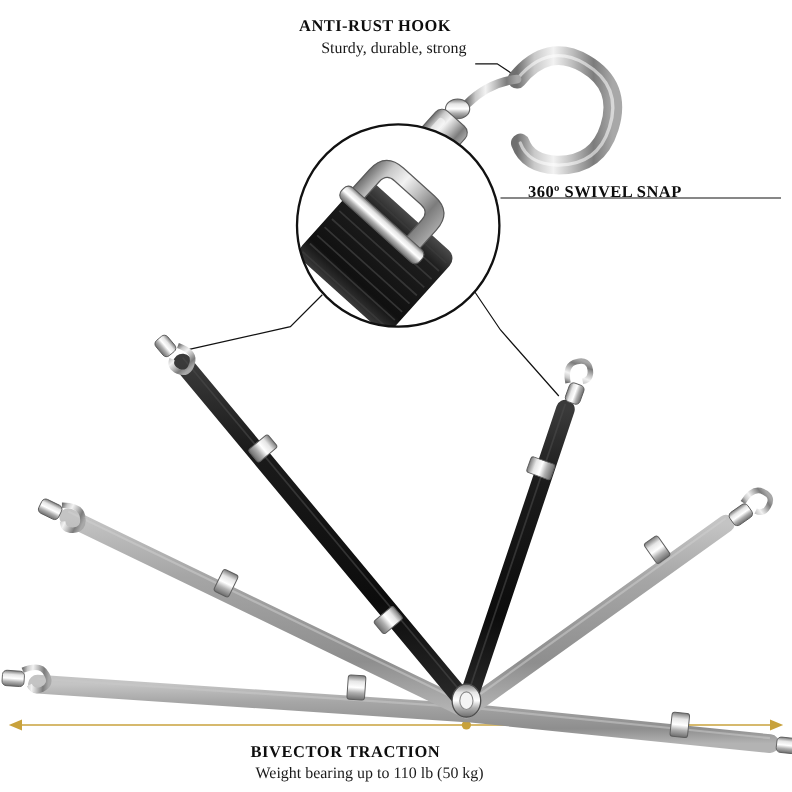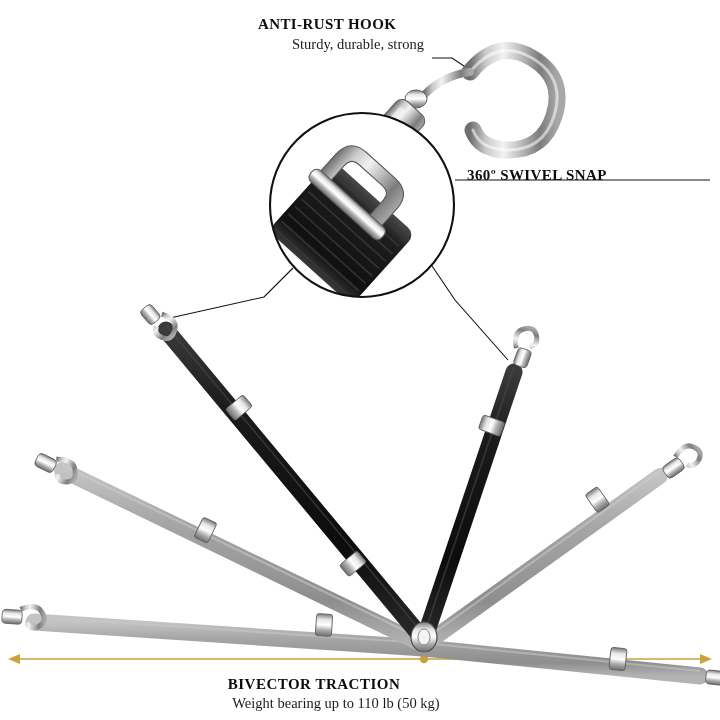--- a/index.html
+++ b/index.html
@@ -15,40 +15,41 @@
     width: 720px;
     height: 720px;
     background: #ffffff;
     overflow: hidden;
   }
 
   
   .callout {
     position: absolute;
     color: #111111;
+    text-align: center;
   }
   .callout .title {
     font-family: "Liberation Serif", serif;
     font-weight: bold;
     font-size: 15px;
     letter-spacing: 0.4px;
     color: #0d0d0d;
     white-space: nowrap;
   }
   .callout .sub {
     font-family: "Liberation Serif", serif;
     font-size: 14.5px;
     color: #1a1a1a;
     white-space: nowrap;
     margin-top: 3px;
     margin-left: 34px;
   }
 
   #callout-hook { left: 258px; top: 16px; }
-  #callout-swivel { left: 467px; top: 167px; }
+  #callout-swivel { left: 480px; top: 167px; }
 
   #footer-block {
     position: absolute;
     left: 0;
     top: 676px;
     width: 628px;
     text-align: center;
   }
   #footer-block .title {
     font-family: "Liberation Serif", serif;

